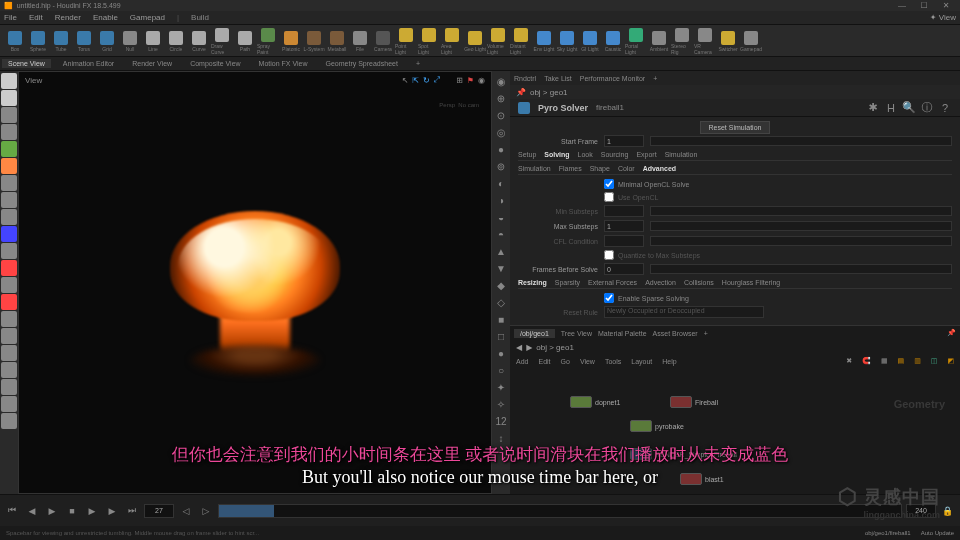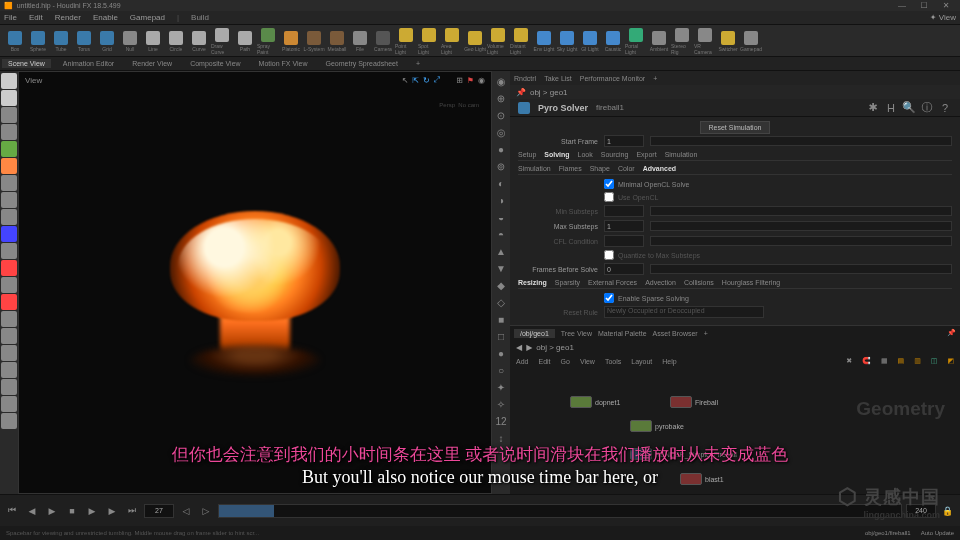--- a/index.html
+++ b/index.html
@@ -440,21 +440,21 @@
         <div style="flex:1"></div>
         <span>✖</span>
         <span>🧲</span>
         <span>▦</span>
         <span style="color:#c80">▤</span>
         <span style="color:#c80">▥</span>
         <span style="color:#4a8">◫</span>
         <span style="color:#c80">◩</span>
       </div>
       <div class="net-canvas" id="netcanvas">
-        <div style="position:absolute;right:15px;top:30px;font-size:19px;color:#383838;font-weight:bold">Geometry</div>
+        <div style="position:absolute;right:15px;top:30px;font-size:11px;color:#383838;font-weight:bold">Geometry</div>
       <div class="node" style="left: 60px; top: 28px;">
             <div class="node-box" style="background:#5a7a3a"></div>
             <span>dopnet1</span>
           </div>
           <div class="node" style="left: 160px; top: 28px;">
             <div class="node-box" style="background:#7a3030"></div>
             <span>Fireball</span>
           </div>
           <div class="node" style="left: 120px; top: 52px;">
             <div class="node-box" style="background:#5a7a3a"></div>

